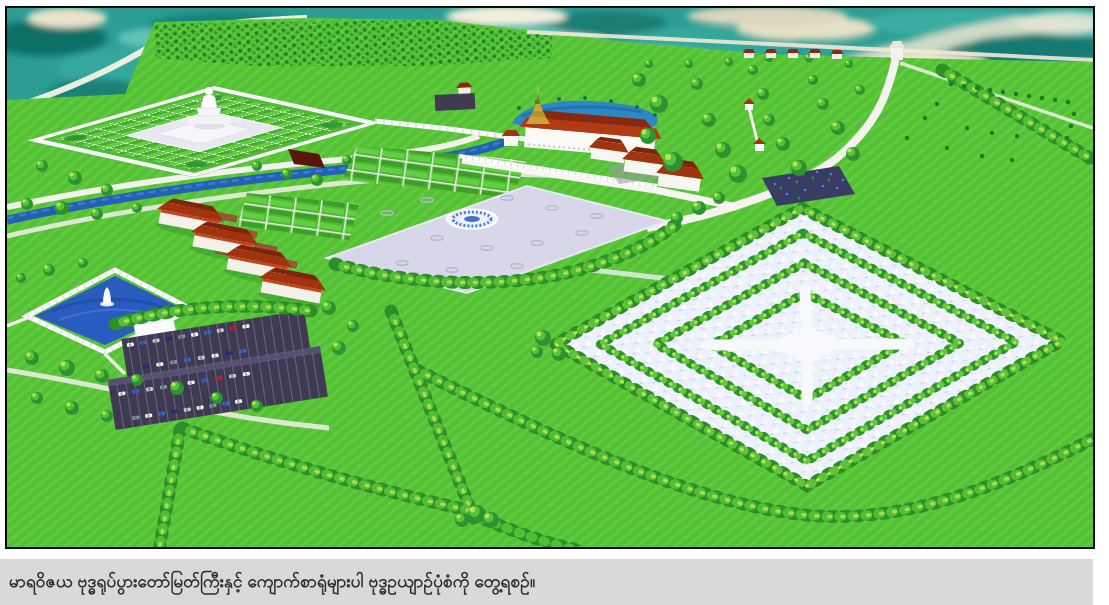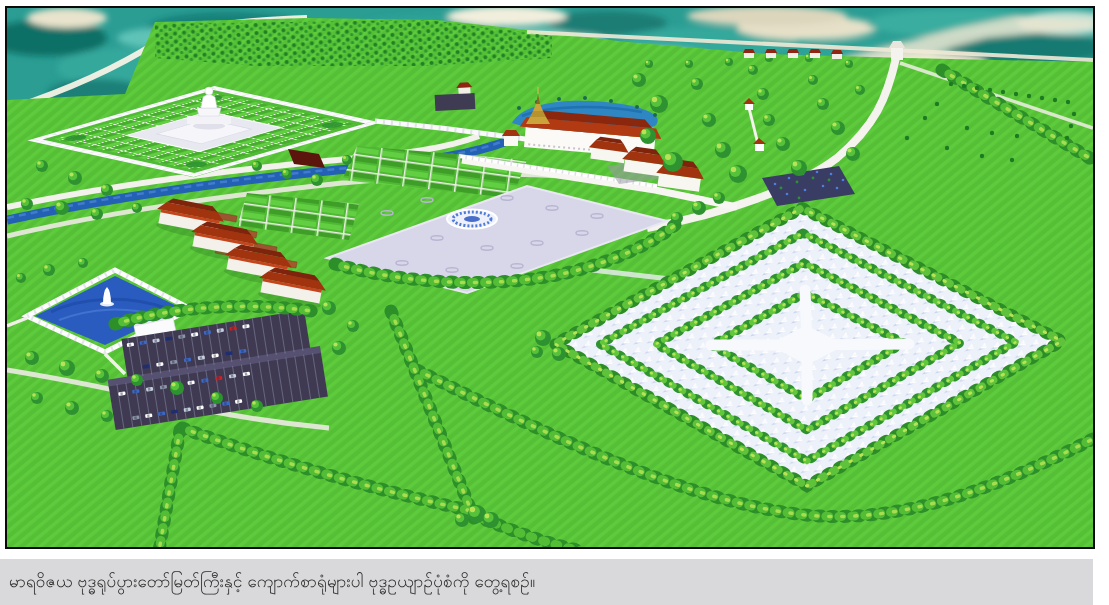--- a/index.html
+++ b/index.html
@@ -3,21 +3,21 @@
 <meta charset="utf-8">
 <style>
   html,body{margin:0;padding:0;background:#ffffff;width:1109px;height:605px;overflow:hidden;
     font-family:"Liberation Sans",sans-serif;}
   #stage{position:relative;width:1109px;height:605px;background:#ffffff;}
   #photo-frame{position:absolute;left:5px;top:6px;width:1086px;height:539px;
     border:2px solid #0a0a0a;background:#54bf35;}
   #photo-frame svg{display:block;}
   #caption-bar{position:absolute;left:0;top:559px;width:1093px;height:46px;
     background:#d9d9db;display:flex;align-items:center;}
-  #caption-text{padding-left:9px;font-size:17px;font-weight:400;color:#2d2d2d;
+  #caption-text{padding-left:9px;font-size:17px;font-weight:700;color:#2d2d2d;
     letter-spacing:0.2px;white-space:nowrap;}
 </style>
 </head>
 <body>
 
 <div id="stage">
 
   <div id="photo-frame">
   <svg width="1086" height="539" viewBox="0 0 1086 539">
     <defs>

